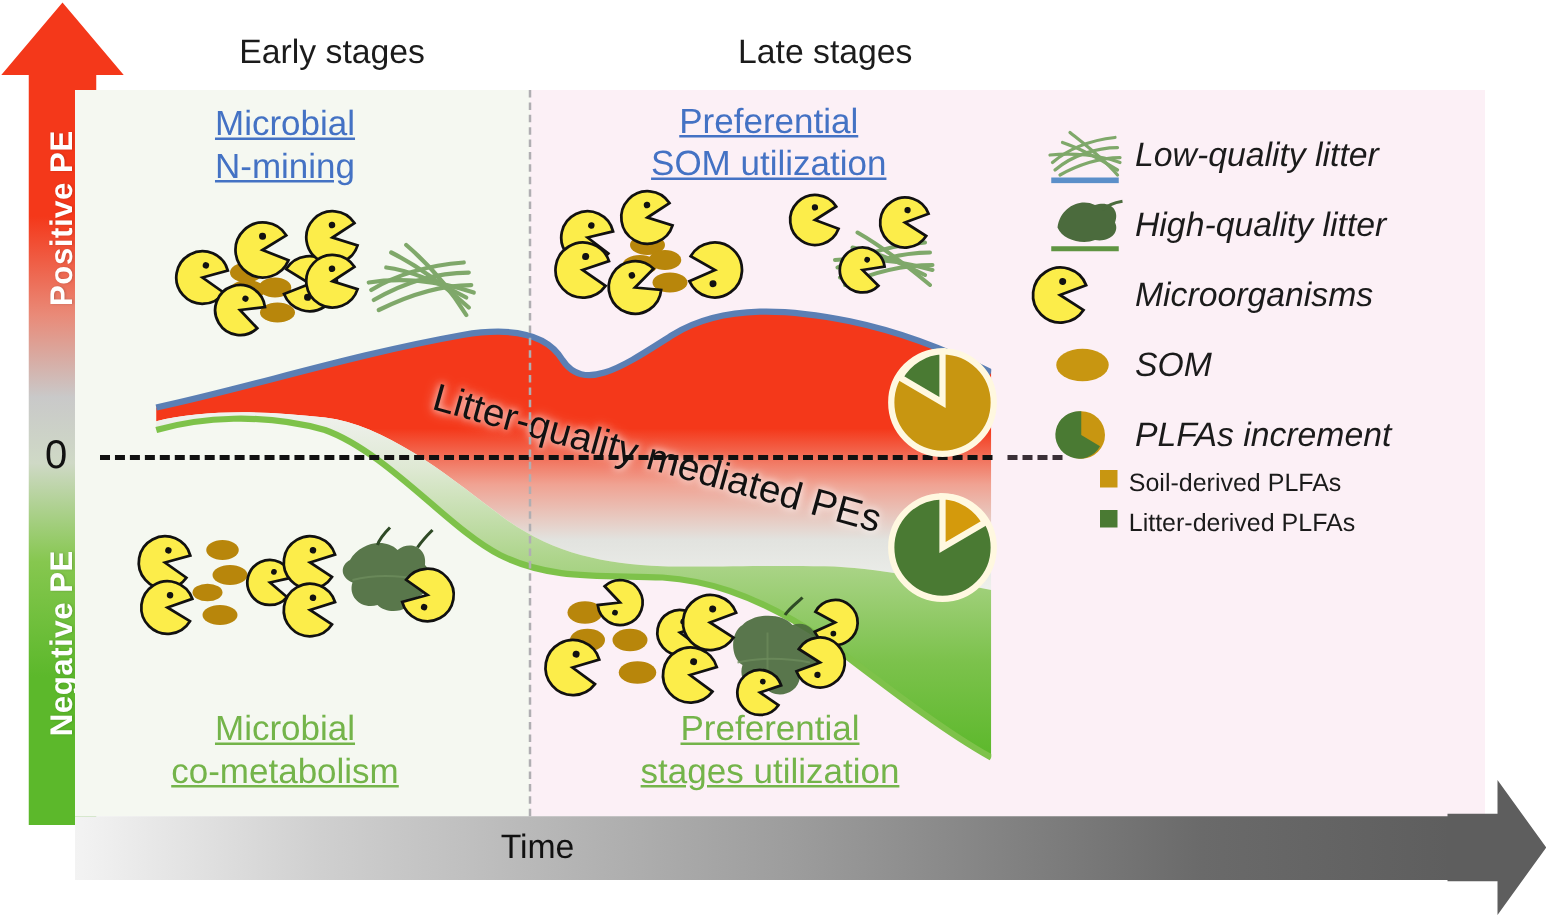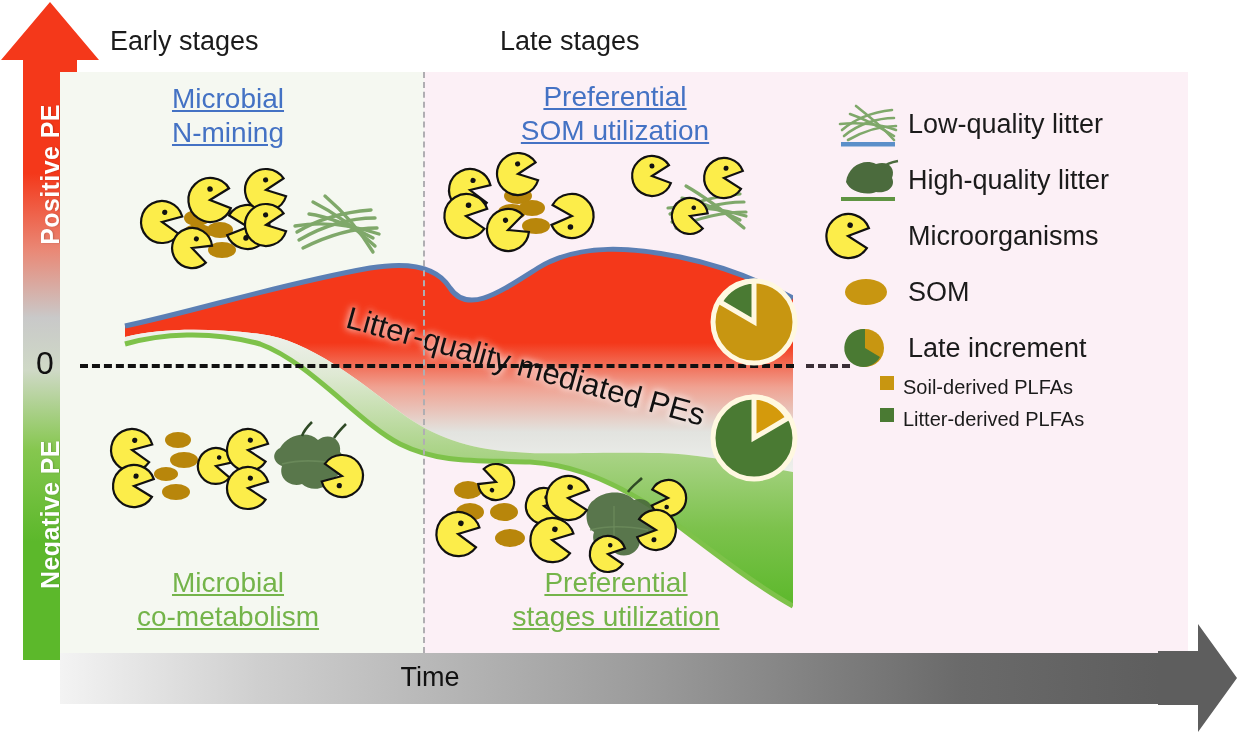--- a/index.html
+++ b/index.html
@@ -18,21 +18,21 @@
   }
   #lbl-pos{top:160px;}
   #lbl-neg{top:500px;}
 
   
   #panel-early{left:60px;top:72px;width:364px;height:581px;background:#f5f8f1;}
   #panel-late{left:424px;top:72px;width:764px;height:581px;background:#fcf0f6;}
   #divider{left:423px;top:72px;width:0;height:581px;border-left:2px dashed #b0aeb2;}
 
   
-  .stage-head{font-size:27px;color:#1b1b1b;text-align:left;white-space:nowrap;}
+  .stage-head{font-size:27px;color:#1b1b1b;text-align:right;white-space:nowrap;}
   #head-early{left:110px;top:26px;width:230px;}
   #head-late{left:500px;top:26px;width:230px;}
 
   
   .cap{text-align:center;line-height:1.22;white-space:nowrap;text-decoration:underline;}
   .cap.blue{color:#4472c4;font-size:28px;}
   .cap.green{color:#74b44a;font-size:28px;}
   #cap-nmining{left:108px;top:82px;width:240px;}
   #cap-som{left:490px;top:80px;width:250px;}
   #cap-cometab{left:92px;top:566px;width:272px;}
@@ -53,21 +53,21 @@
 
   
   #time-bar{left:60px;top:653px;width:1100px;height:51px;
             background:linear-gradient(90deg,#f3f3f3 0%,#cfcfcf 18%,#9d9d9d 52%,#6a6a6a 82%,#5e5e5e 100%);}
   #time-head{left:1158px;top:624px;width:79px;height:108px;}
   #time-label{left:60px;top:662px;width:740px;text-align:center;
               font-size:27px;font-weight:normal;color:#111;}
 
   
   #legend{left:838px;top:96px;width:350px;}
-  .leg-row{display:flex;align-items:center;height:56px;}
+  .leg-row{display:flex;align-items:center;height:56px;font-style:italic;}
   .leg-ico{width:62px;height:48px;flex:0 0 62px;position:relative;}
   .leg-txt{font-size:27px;color:#1b1b1b;white-space:nowrap;padding-left:8px;}
   .leg-sub{display:flex;align-items:flex-start;height:32px;padding-left:42px;}
   .leg-sub .sw{width:14px;height:14px;flex:0 0 14px;}
   .leg-sub .t{font-size:20px;color:#1b1b1b;padding-left:9px;white-space:nowrap;}
   .sw-soil{background:#c89611;}
   .sw-litter{background:#4a7a33;}
 
   svg{display:block;overflow:visible;}
 </style>
@@ -449,21 +449,21 @@
       <span class="leg-txt">SOM</span>
     </div>
 
     <div class="leg-row">
       <span class="leg-ico">
         <svg width="62" height="48" viewBox="0 0 62 48">
           <circle cx="27" cy="24" r="19" fill="#c89611"></circle>
           <path d="M27,24 L27,5 A19,19 0 1,0 42,33 Z" fill="#4a7a33"></path>
         </svg>
       </span>
-      <span class="leg-txt">Late increment</span>
+      <span class="leg-txt">PLFAs increment</span>
     </div>
 
     <div class="leg-sub">
       <span class="sw sw-soil"></span>
       <span class="t">Soil-derived PLFAs</span>
     </div>
     <div class="leg-sub">
       <span class="sw sw-litter"></span>
       <span class="t">Litter-derived PLFAs</span>
     </div>

